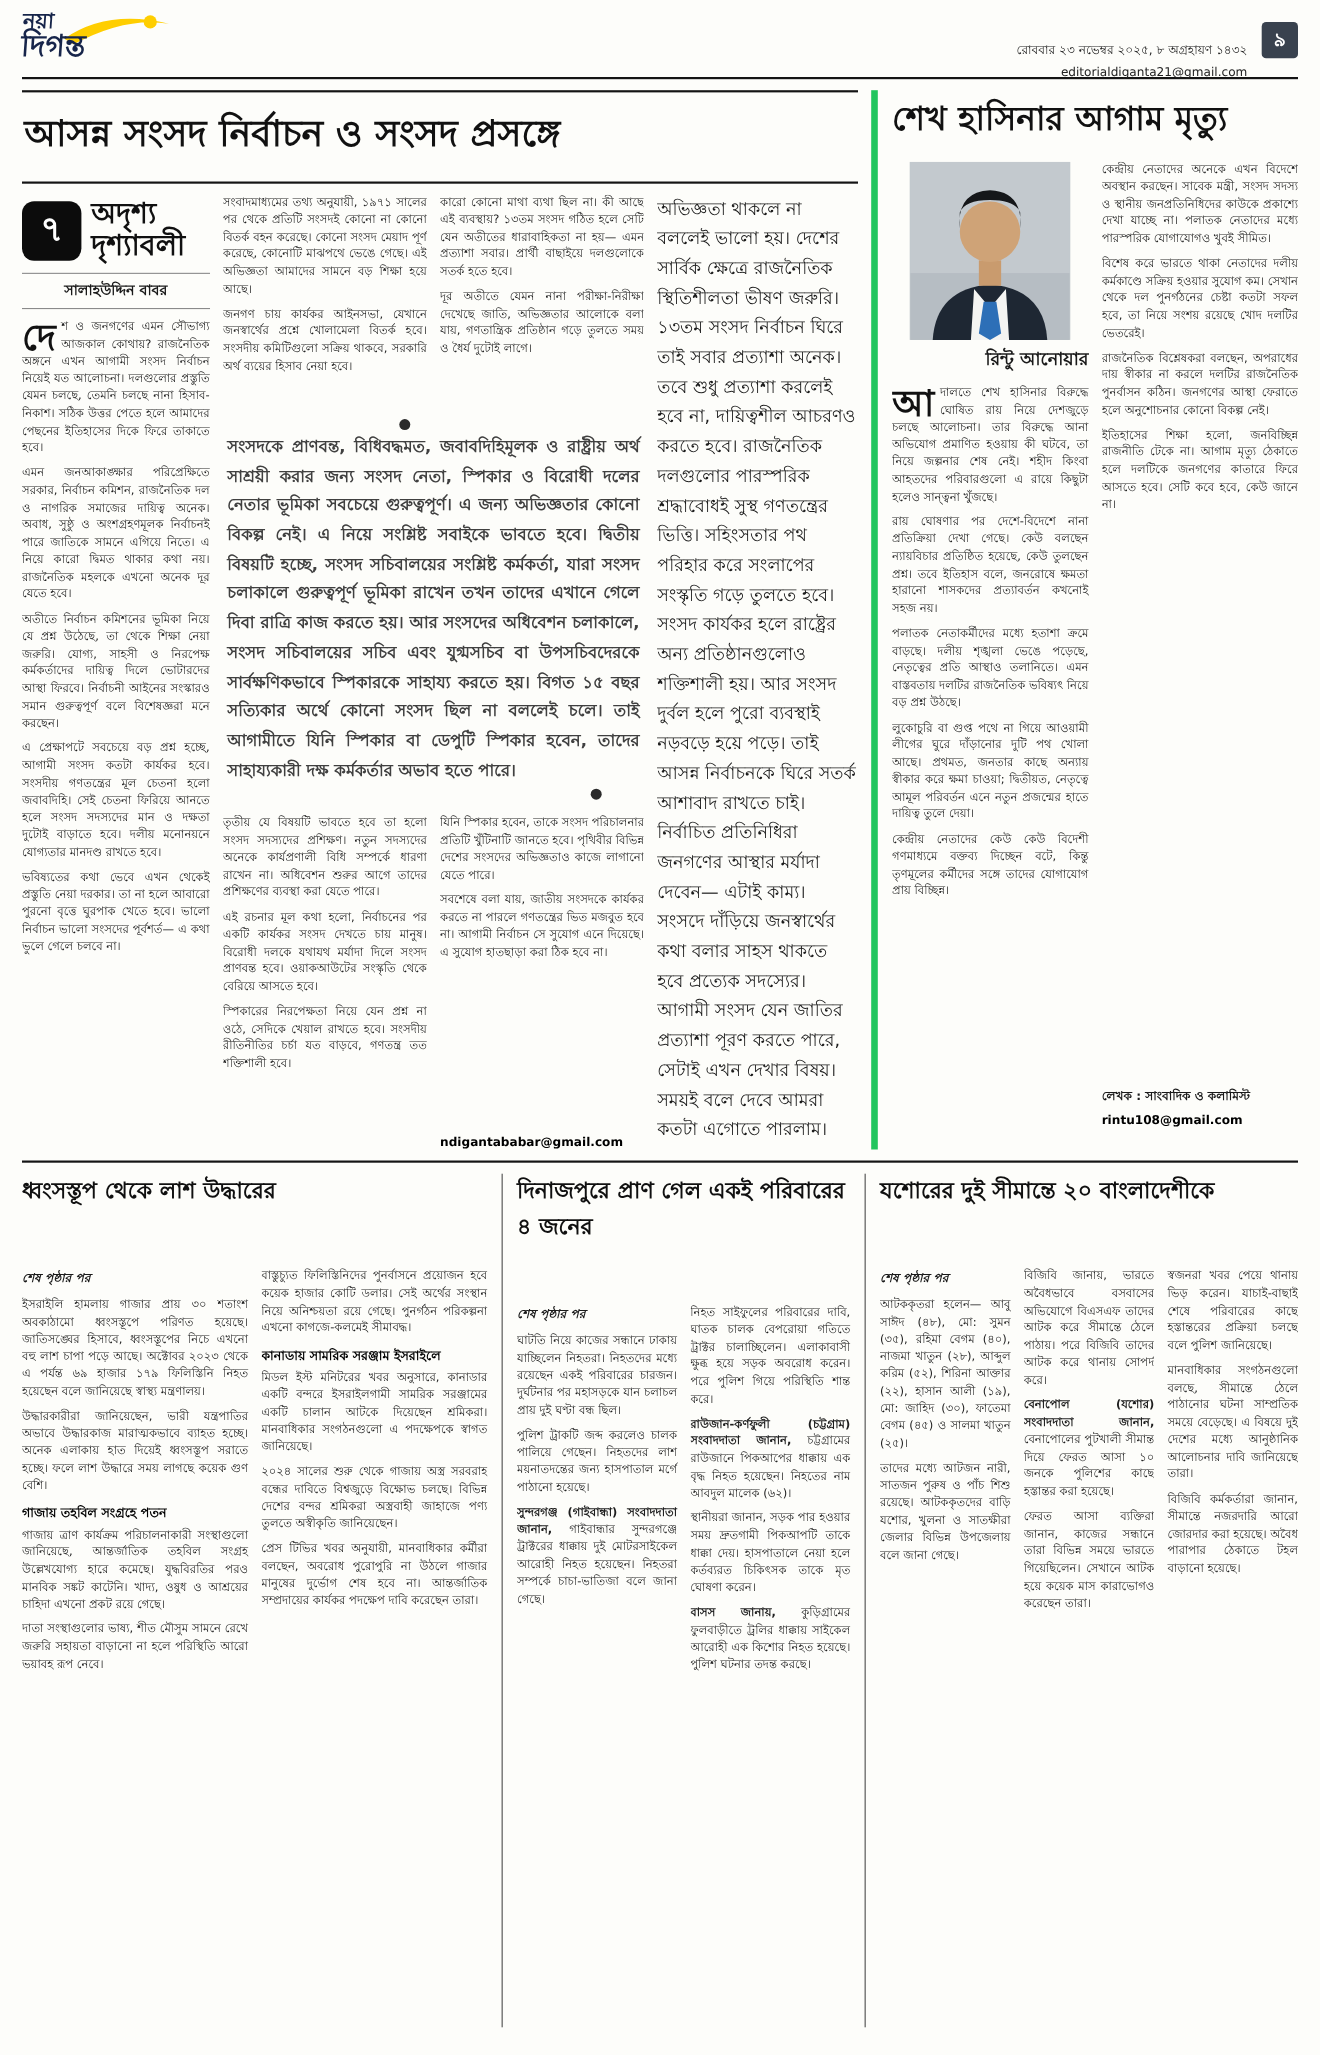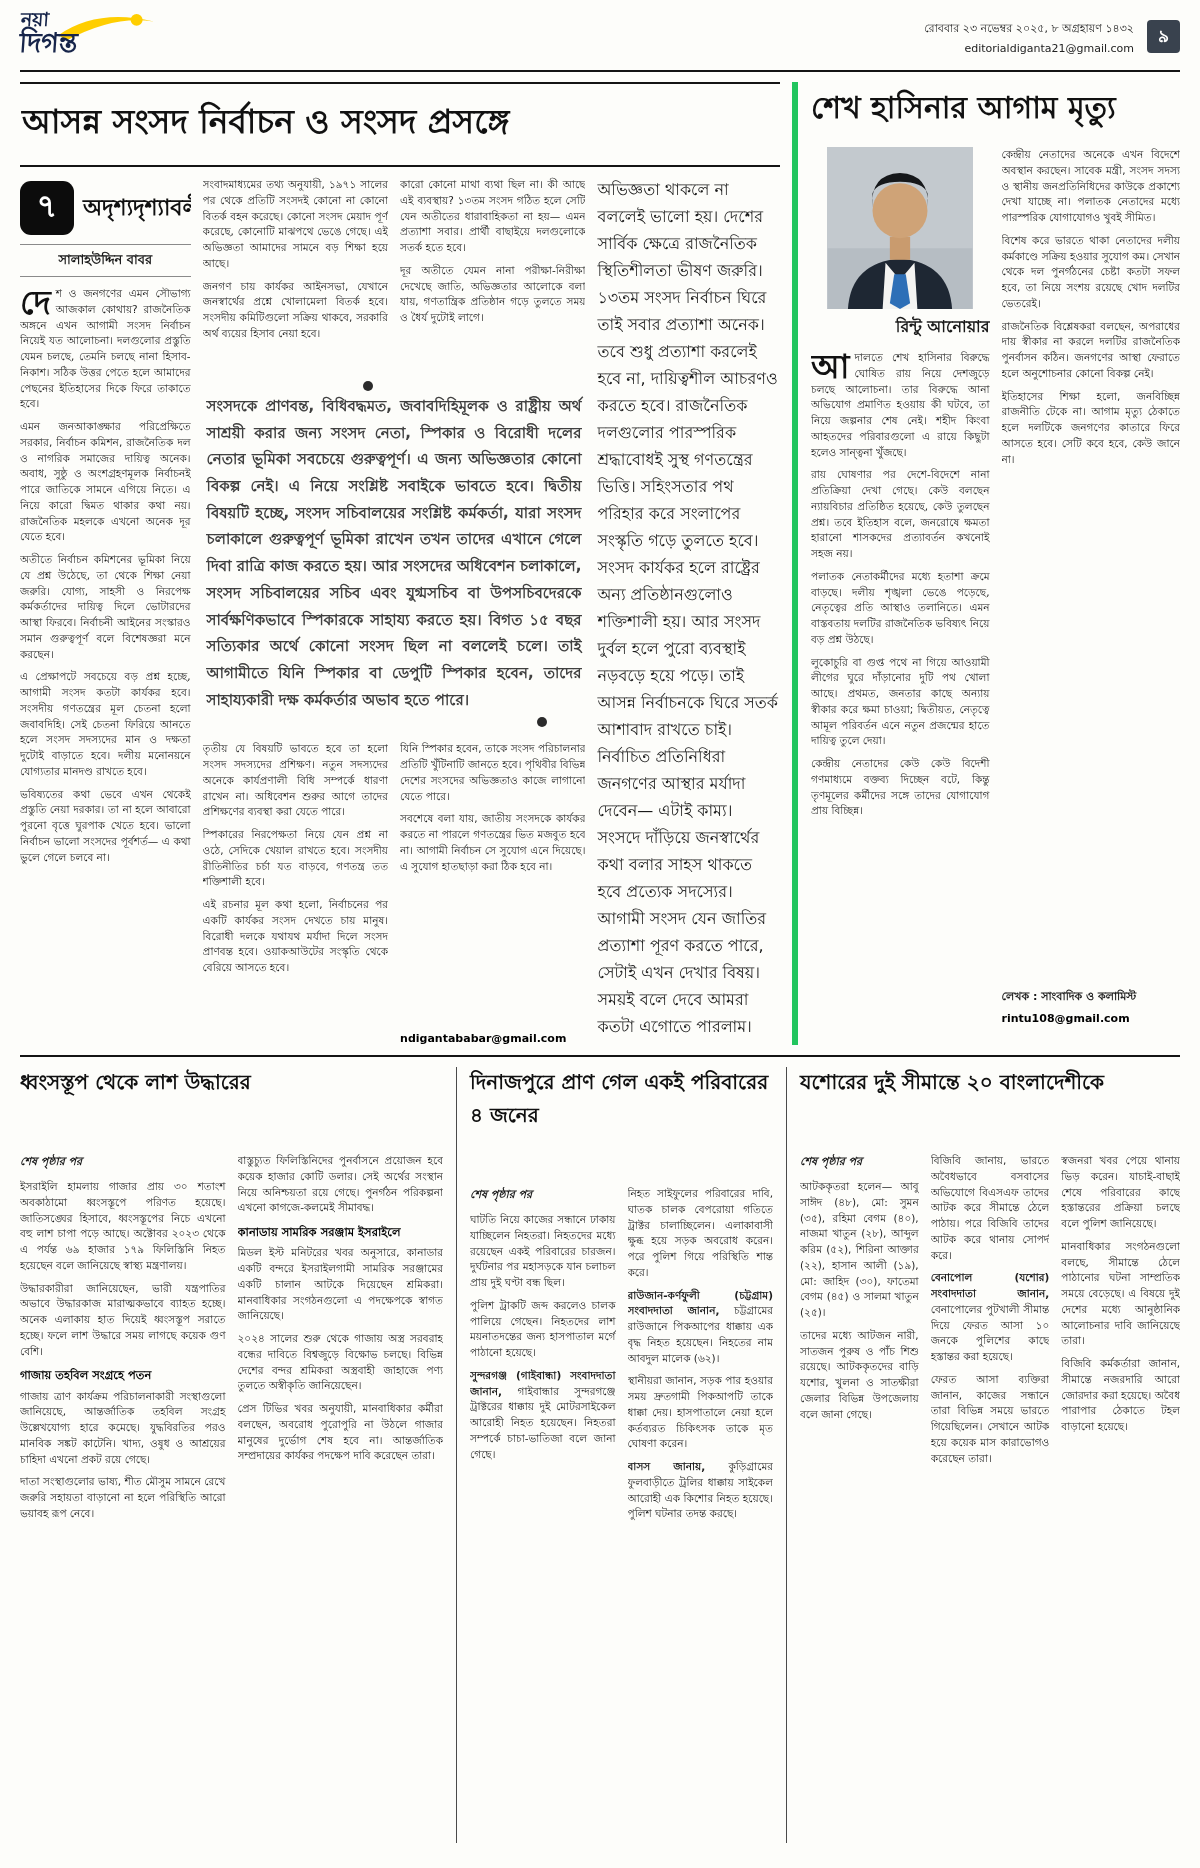--- a/index.html
+++ b/index.html
@@ -11,21 +11,21 @@
   }
 
   
   .masthead { position:relative; height:62px; border-bottom:2px solid #141414; }
   .logo { position:relative; width:180px; height:58px; }
   .swoosh { position:absolute; left:26px; top:-2px; width:120px; height:34px; }
   .logo-text { position:relative; display:flex; flex-direction:column; line-height:1.0;
     color:#17254a; font-weight:800; transform:skewX(-4deg); }
   .logo-text .l1 { font-size:19px; }
   .logo-text .l2 { font-size:27px; }
-  .mast-right { position:absolute; right:46px; top:10px; text-align:right; }
+  .mast-right { position:absolute; right:46px; top:27px; text-align:right; }
   .dateline { font-size:11px; color:#222; }
   .mast-email { font-size:11px; color:#222; margin-top:3px; }
   .page-badge { position:absolute; right:0; top:10px; width:33px; height:33px;
     background:#39424e; color:#fff; font-size:17px; font-weight:700;
     border-radius:4px; display:flex; align-items:center; justify-content:center; }
 
   
   .main-row { display:flex; margin-top:10px; }
   .left-sec { width:772px; padding-right:12px; }
   .right-sec { width:388px; border-left:6px solid #22c55e; padding-left:13px; }
@@ -35,21 +35,21 @@
   .left-body { display:flex; gap:12px; padding-top:10px; height:878px; }
 
   p.body-p, .plist p, .bandcol p, .fill p, .bcol p {
     font-size:10.5px; line-height:1.5; text-align:justify; margin:0 0 7px; color:#1e1e1e; }
   .subhead { font-weight:800 !important; font-size:11.5px !important; text-align:left !important; margin:8px 0 4px !important; color:#000 !important; }
 
   .col1 { width:172px; overflow:hidden; }
   .brand-box { display:flex; gap:9px; align-items:center; padding:4px 0 9px; }
   .brand-icon { width:54px; height:54px; background:#0c0c0c; border-radius:11px;
     color:#fff; font-size:32px; font-weight:800; display:flex; align-items:center; justify-content:center; flex:0 0 auto; }
-  .brand-text { display:flex; font-size:22px; font-weight:800; line-height:1.12; color:#101010; }
+  .brand-text { display:flex; flex-direction:column; font-size:26px; font-weight:800; line-height:1.12; color:#101010; }
   .byline { text-align:center; font-weight:700; font-size:13px;
     border-top:1px solid #8a8a8a; border-bottom:1px solid #8a8a8a; padding:5px 0; margin-bottom:9px; }
   .dropcap { float:left; font-size:33px; line-height:0.85; font-weight:700; padding:3px 5px 0 0; color:#111; }
 
   .midcol { width:386px; display:flex; flex-direction:column; overflow:hidden; }
   .band { display:flex; gap:12px; overflow:hidden; }
   .top-band { height:192px; flex:0 0 auto; }
   .bottom-band { flex:1; }
   .bandcol { flex:1; overflow:hidden; }
   .pull-quote { position:relative; margin:8px 0 10px; padding:16px 4px 18px;
@@ -142,22 +142,22 @@
               </div>
             <div class="bandcol">
                 <p>কারো কোনো মাথা ব্যথা ছিল না। কী আছে এই ব্যবস্থায়? ১৩তম সংসদ গঠিত হলে সেটি যেন অতীতের ধারাবাহিকতা না হয়— এমন প্রত্যাশা সবার। প্রার্থী বাছাইয়ে দলগুলোকে সতর্ক হতে হবে।</p>
                 <p>দূর অতীতে যেমন নানা পরীক্ষা-নিরীক্ষা দেখেছে জাতি, অভিজ্ঞতার আলোকে বলা যায়, গণতান্ত্রিক প্রতিষ্ঠান গড়ে তুলতে সময় ও ধৈর্য দুটোই লাগে।</p>
               </div>
           </div>
           <blockquote class="pull-quote">সংসদকে প্রাণবন্ত, বিধিবদ্ধমত, জবাবদিহিমূলক ও রাষ্ট্রীয় অর্থ সাশ্রয়ী করার জন্য সংসদ নেতা, স্পিকার ও বিরোধী দলের নেতার ভূমিকা সবচেয়ে গুরুত্বপূর্ণ। এ জন্য অভিজ্ঞতার কোনো বিকল্প নেই। এ নিয়ে সংশ্লিষ্ট সবাইকে ভাবতে হবে। দ্বিতীয় বিষয়টি হচ্ছে, সংসদ সচিবালয়ের সংশ্লিষ্ট কর্মকর্তা, যারা সংসদ চলাকালে গুরুত্বপূর্ণ ভূমিকা রাখেন তখন তাদের এখানে গেলে দিবা রাত্রি কাজ করতে হয়। আর সংসদের অধিবেশন চলাকালে, সংসদ সচিবালয়ের সচিব এবং যুগ্মসচিব বা উপসচিবদেরকে সার্বক্ষণিকভাবে স্পিকারকে সাহায্য করতে হয়। বিগত ১৫ বছর সত্যিকার অর্থে কোনো সংসদ ছিল না বললেই চলে। তাই আগামীতে যিনি স্পিকার বা ডেপুটি স্পিকার হবেন, তাদের সাহায্যকারী দক্ষ কর্মকর্তার অভাব হতে পারে।</blockquote>
           <div class="band bottom-band">
             <div class="bandcol">
                 <p>তৃতীয় যে বিষয়টি ভাবতে হবে তা হলো সংসদ সদস্যদের প্রশিক্ষণ। নতুন সদস্যদের অনেকে কার্যপ্রণালী বিধি সম্পর্কে ধারণা রাখেন না। অধিবেশন শুরুর আগে তাদের প্রশিক্ষণের ব্যবস্থা করা যেতে পারে।</p>
+                <p>এই রচনার মূল কথা হলো, নির্বাচনের পর একটি কার্যকর সংসদ দেখতে চায় মানুষ। বিরোধী দলকে যথাযথ মর্যাদা দিলে সংসদ প্রাণবন্ত হবে। ওয়াকআউটের সংস্কৃতি থেকে বেরিয়ে আসতে হবে।</p>
                 <p>স্পিকারের নিরপেক্ষতা নিয়ে যেন প্রশ্ন না ওঠে, সেদিকে খেয়াল রাখতে হবে। সংসদীয় রীতিনীতির চর্চা যত বাড়বে, গণতন্ত্র তত শক্তিশালী হবে।</p>
-                <p>এই রচনার মূল কথা হলো, নির্বাচনের পর একটি কার্যকর সংসদ দেখতে চায় মানুষ। বিরোধী দলকে যথাযথ মর্যাদা দিলে সংসদ প্রাণবন্ত হবে। ওয়াকআউটের সংস্কৃতি থেকে বেরিয়ে আসতে হবে।</p>
               </div>
             <div class="bandcol flexcol">
               <div class="fill">
                   <p>যিনি স্পিকার হবেন, তাকে সংসদ পরিচালনার প্রতিটি খুঁটিনাটি জানতে হবে। পৃথিবীর বিভিন্ন দেশের সংসদের অভিজ্ঞতাও কাজে লাগানো যেতে পারে।</p>
                   <p>সবশেষে বলা যায়, জাতীয় সংসদকে কার্যকর করতে না পারলে গণতন্ত্রের ভিত মজবুত হবে না। আগামী নির্বাচন সে সুযোগ এনে দিয়েছে। এ সুযোগ হাতছাড়া করা ঠিক হবে না।</p>
                 </div>
               <div class="author-email">ndigantababar@gmail.com</div>
             </div>
           </div>
         </div>

